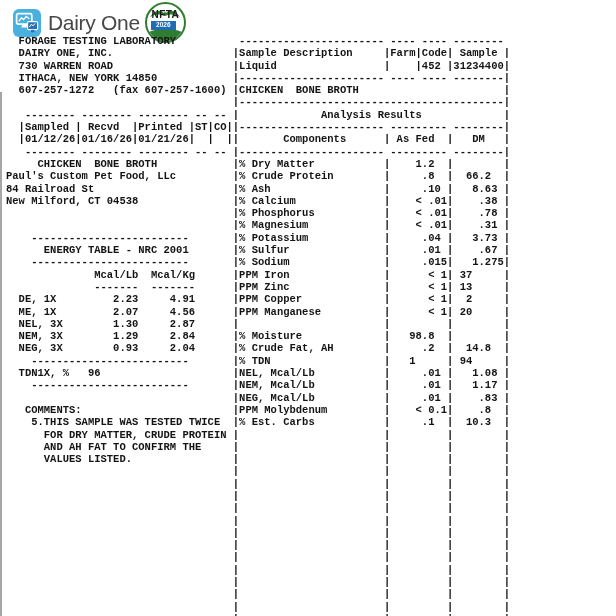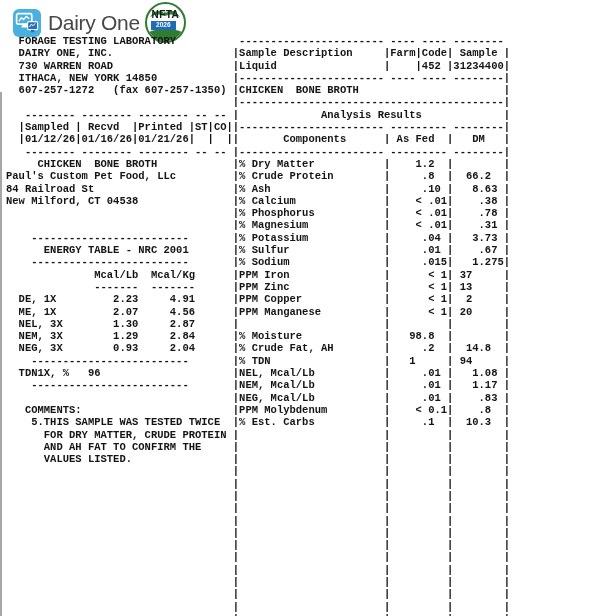--- a/index.html
+++ b/index.html
@@ -77,21 +77,21 @@
     <span class="nfta-band">
       <span class="nfta-year">2026</span>
     </span>
   </span>
 </header>
 
 <pre id="lab-block" class="blk">FORAGE TESTING LABORATORY
 DAIRY ONE, INC.
 730 WARREN ROAD
 ITHACA, NEW YORK 14850
-607-257-1272   (fax 607-257-1350)</pre>
+607-257-1272   (fax 607-257-1600)</pre>
 <pre id="sample-box" class="blk"> ----------------------- ---- ---- --------
 |Sample Description     |Farm|Code| Sample |
 |Liquid                 |    |452 |31234400|
 |----------------------- ---- ---- --------|
 |CHICKEN  BONE BROTH                       |
 |------------------------------------------|</pre>
 <pre id="dates-box" class="blk"> -------- -------- -------- -- --
 |Sampled | Recvd  |Printed |ST|CO|
 |01/12/26|01/16/26|01/21/26|  |  |
  -------- -------- -------- -- --</pre>

